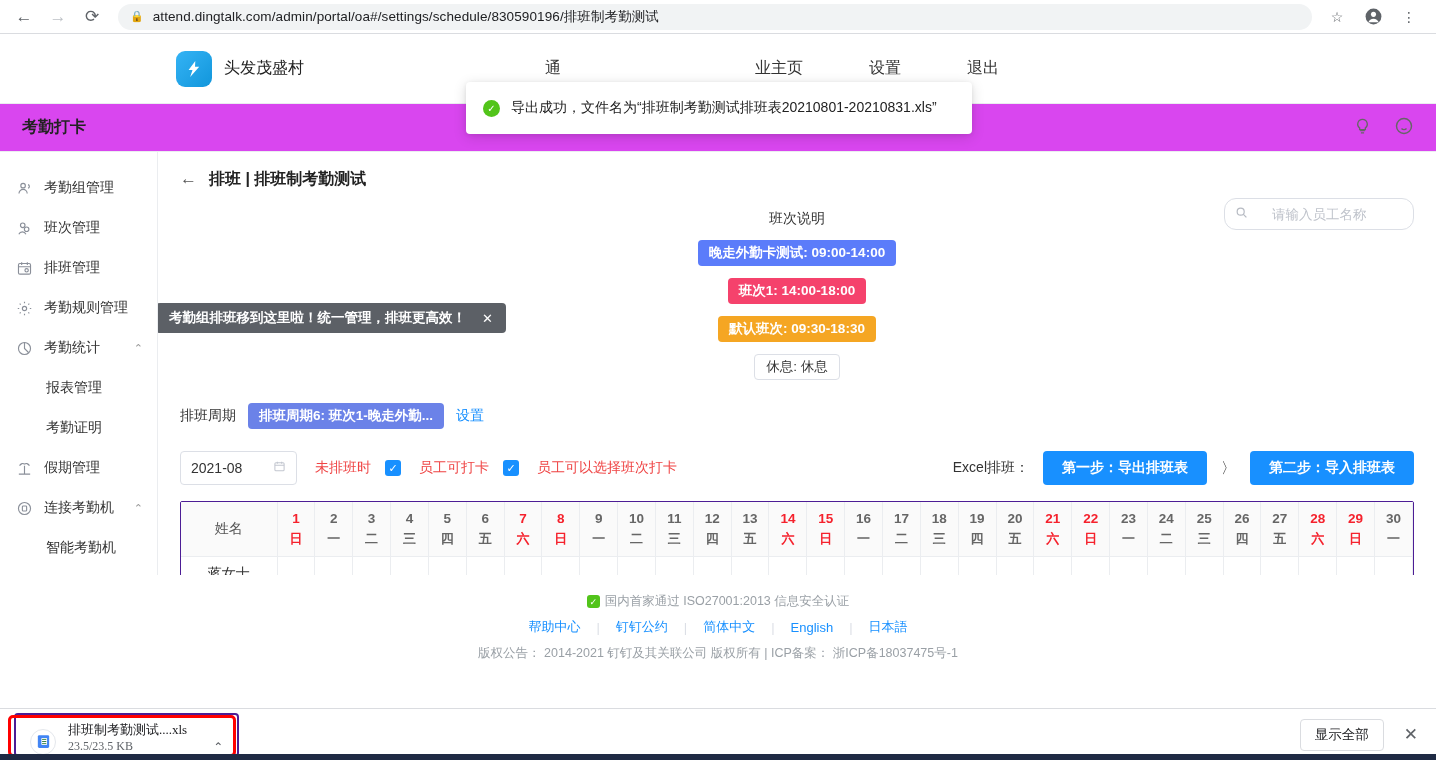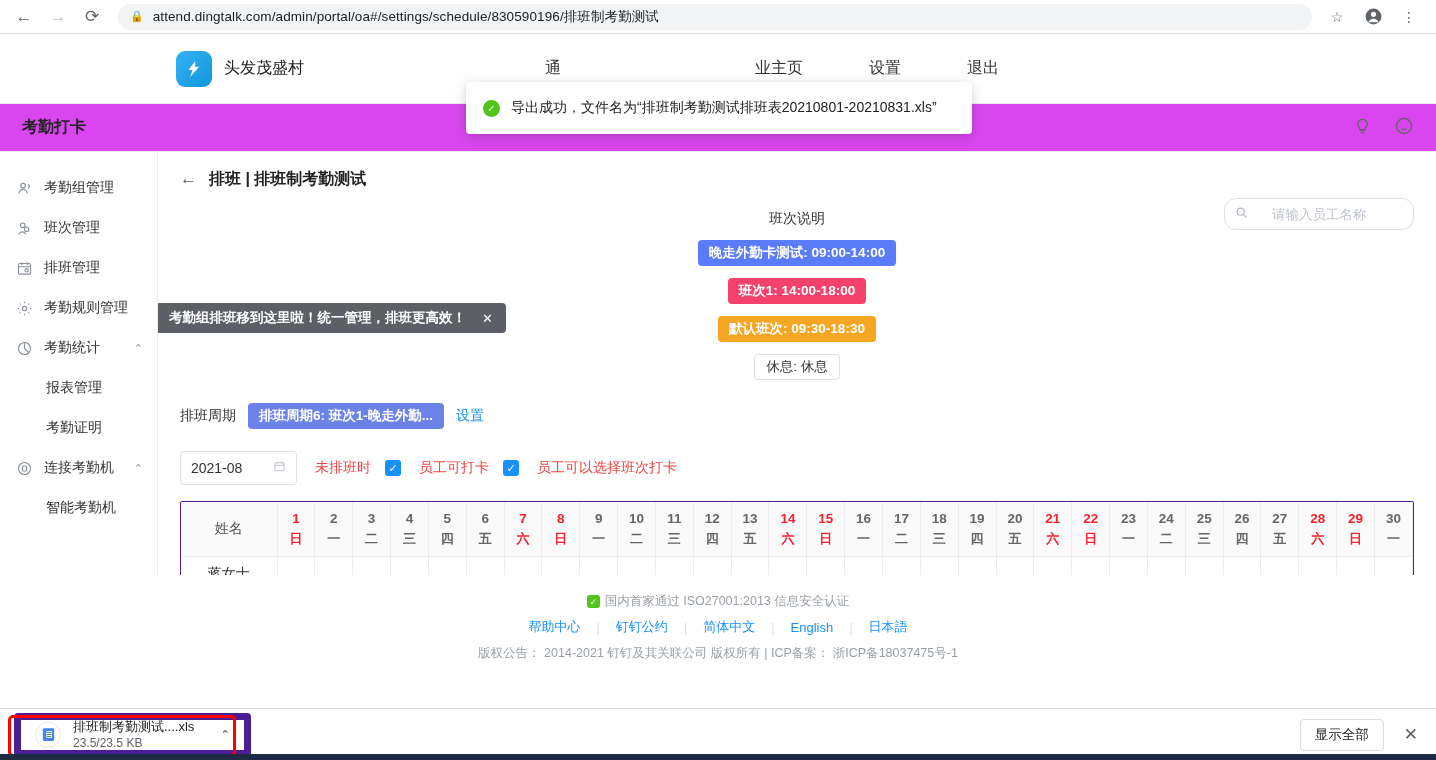--- a/index.html
+++ b/index.html
@@ -188,23 +188,24 @@
   #footer .links .bar{ color:#dcdfe6; }
   #footer .copy{ margin-top:9px; font-size:12.5px; color:#9aa0a6; }
 
   
   #shelf{
     position:absolute; left:0; bottom:0; width:1436px; height:52px;
     background:#fff; border-top:1px solid #dadce0; display:flex; align-items:center;
     padding:0 14px; z-index:60;
   }
   #dl-item{
-    display:flex; align-items:center; gap:12px; height:44px; padding:0 14px;
-    border:7px solid #4c1d95; border-radius:4px; background:#fff; cursor:pointer;
+    display:flex; align-items:flex-end; gap:12px; height:44px; padding:0 14px;
+    border:2px solid #4c1d95; border-radius:4px; background:#fff; cursor:pointer;
     min-width:190px;
+    font-family:Liberation Serif, serif;
   }
   #dl-highlight{
     position:absolute; left:8px; top:6px; width:228px; height:42px;
     border:3px solid #ff0000; border-radius:5px; pointer-events:none; z-index:70;
   }
   #dl-item .xls{
     width:26px;height:26px;border-radius:50%;background:#fff;
     display:flex;align-items:center;justify-content:center; flex:none;
     border:1px solid #e4e7ec;
   }
@@ -339,20 +340,28 @@
     </div>
     <div class="side-item sub">
       <span class="lbl">报表管理</span>
     </div>
     <div class="side-item sub">
       <span class="lbl">考勤证明</span>
     </div>
     <div class="side-item">
       <span class="ic">
         <svg width="17" height="17" viewBox="0 0 24 24" fill="none" stroke="currentColor" stroke-width="1.6">
+            <path d="M12 8v12M5 8c2-3 5-4 7-2M19 8c-2-3-5-4-7-2M4 20h16"></path>
+          </svg>
+        </span>
+      <span class="lbl">假期管理</span>
+    </div>
+    <div class="side-item">
+      <span class="ic">
+        <svg width="17" height="17" viewBox="0 0 24 24" fill="none" stroke="currentColor" stroke-width="1.6">
             <circle cx="12" cy="12" r="8.5"></circle>
             <rect x="9" y="8.5" width="6" height="7" rx="1.2"></rect>
           </svg>
         </span>
       <span class="lbl">连接考勤机</span>
       <span class="chev">⌃</span>
     </div>
     <div class="side-item sub">
       <span class="lbl">智能考勤机</span>
     </div>
@@ -401,20 +410,26 @@
               <rect x="3.5" y="5" width="17" height="15" rx="2"></rect>
               <path d="M3.5 9.5h17M8 3v4M16 3v4"></path>
             </svg></span>
       </div>
       <span class="opt-text">未排班时</span>
       <span class="cbx">✓</span>
       <span class="opt-text">员工可打卡</span>
       <span class="cbx">✓</span>
       <span class="opt-text">员工可以选择班次打卡</span>
 
+      <div id="excel-group">
+        <span class="excel-label">Excel排班：</span>
+        <button class="btn-primary">第一步：导出排班表</button>
+        <span class="arrow-sep">〉</span>
+        <button class="btn-primary">第二步：导入排班表</button>
+      </div>
 
       <div class="cue" id="cue-blue">
         <span>导出后，支持对员工进行自定义排序</span>
         <span class="x">✕</span>
       </div>
     </div>
 
     <div id="sched-wrap">
       <table id="sched">
         <thead>

